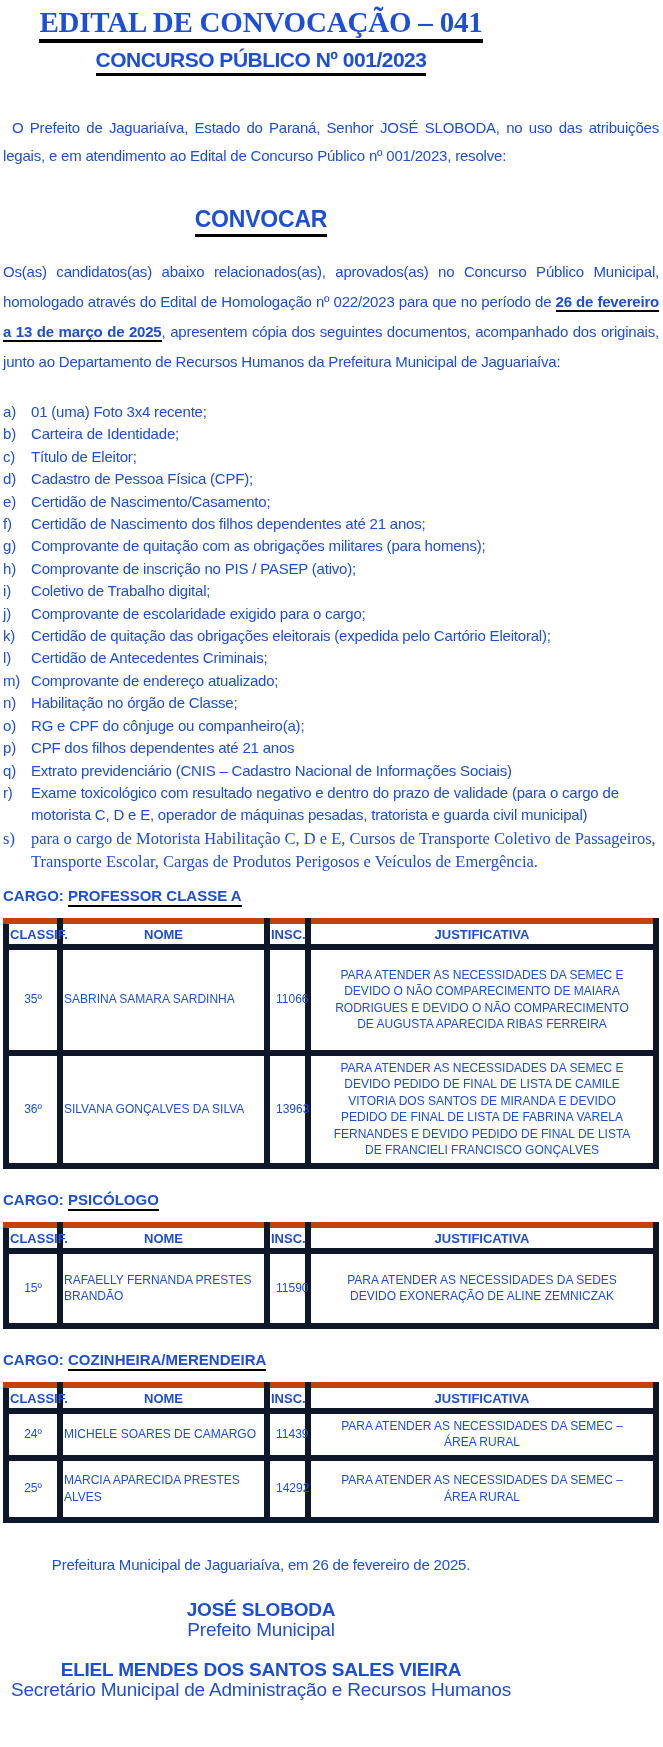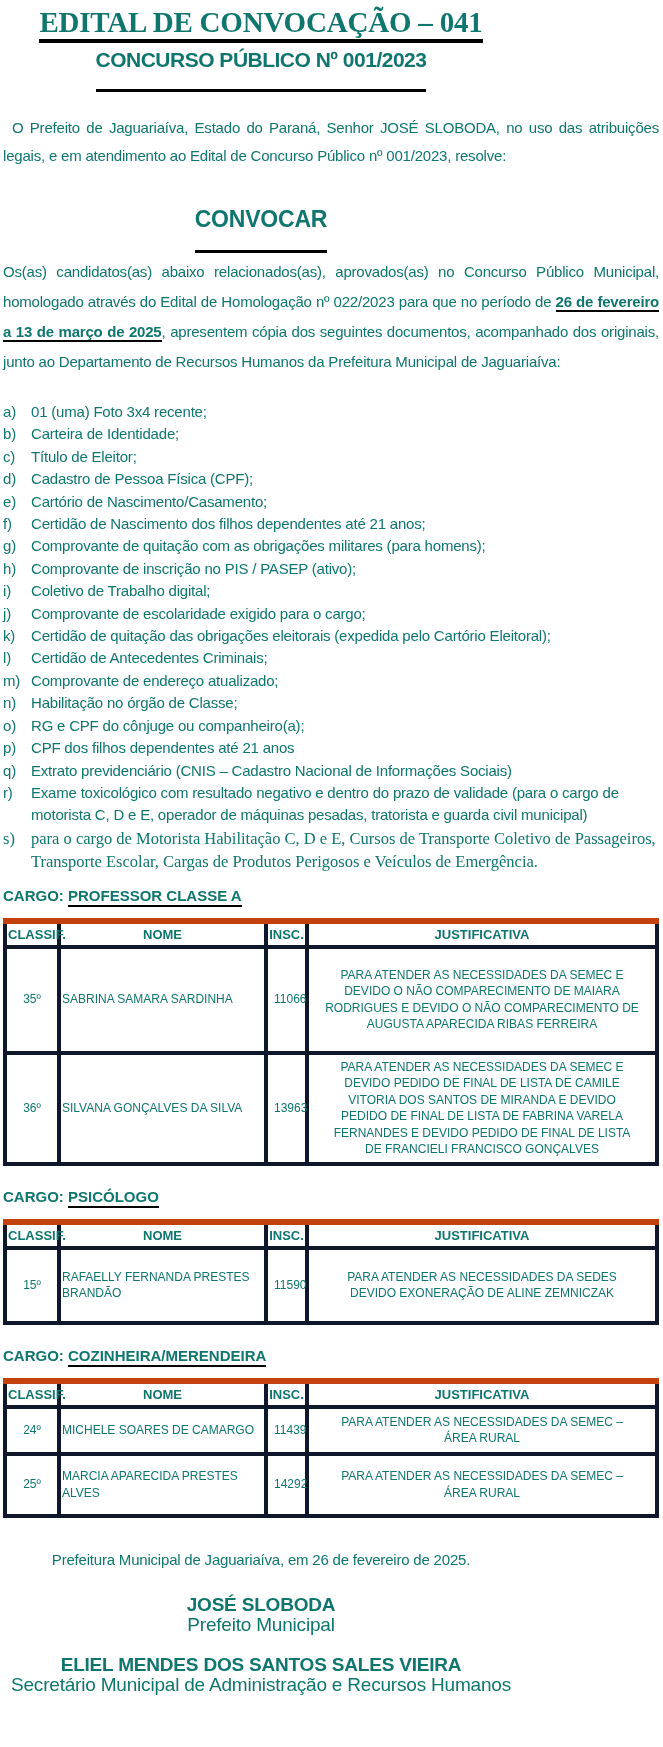--- a/index.html
+++ b/index.html
@@ -3,21 +3,21 @@
 <meta charset="utf-8">
 <style>
   html, body { margin: 0; padding: 0; background: #fff; }
   .page {
     position: relative;
     width: 663px;
     height: 1747px;
     box-sizing: border-box;
     padding: 6px 4px 0 3px;
     background: #fff;
-    color: #0f766e;
+    color: #1d4ed8;
     font-family: "Liberation Sans", sans-serif;
     letter-spacing: -0.2px;
     overflow: hidden;
   }
   
   .cblock { text-align: center; margin-right: 140px; }
 
   .doc-title {
     font-family: "Liberation Serif", serif;
     font-size: 29px;
@@ -27,21 +27,21 @@
   }
   .doc-title .u-heavy { border-bottom: 4px solid #000; padding-bottom: 1px; }
 
   .doc-subtitle {
     font-size: 21px;
     line-height: 25px;
     font-weight: bold;
     letter-spacing: -0.5px;
     margin: 9px 140px 0 0;
   }
-  .u-med { border-bottom: 3px solid #000; padding-bottom: 18px; text-align: center; }
+  .u-med { border-bottom: 3px solid #000; padding-bottom: 2px; text-align: center; }
 
   .intro-para {
     font-size: 15px;
     line-height: 28px;
     text-align: justify;
     text-indent: 9px;
     margin: 42px 0 0 0;
   }
 
   .convocar {
@@ -74,21 +74,21 @@
   .cargo-heading.gap-lg { margin-top: 22px; }
   .cargo-title-u { border-bottom: 2px solid #000; padding-bottom: 1px; }
 
   table.cargo-table {
     width: 100%;
     border-collapse: collapse;
     table-layout: fixed;
     margin-top: 13px;
     border: 2px solid #000;
   }
-  .cargo-table th, .cargo-table td { border: 4px solid #0f172a; }
+  .cargo-table th, .cargo-table td { border: 6px solid #0f172a; }
   .cargo-table thead tr { height: 26px; }
   .cargo-table th {
     font-size: 13px;
     font-weight: bold;
     text-align: center;
     vertical-align: top;
     padding-top: 3px;
     border-top: 6px solid #c2410c;
     border-bottom: 2px solid #000;
     letter-spacing: 0;
@@ -144,21 +144,21 @@
     <li class="doc-item">
         <span class="li-label">c)</span>
         <span class="li-text">Título de Eleitor;</span>
       </li>
     <li class="doc-item">
         <span class="li-label">d)</span>
         <span class="li-text">Cadastro de Pessoa Física (CPF);</span>
       </li>
     <li class="doc-item">
         <span class="li-label">e)</span>
-        <span class="li-text">Cartório de Nascimento/Casamento;</span>
+        <span class="li-text">Certidão de Nascimento/Casamento;</span>
       </li>
     <li class="doc-item">
         <span class="li-label">f)</span>
         <span class="li-text">Certidão de Nascimento dos filhos dependentes até 21 anos;</span>
       </li>
     <li class="doc-item">
         <span class="li-label">g)</span>
         <span class="li-text">Comprovante de quitação com as obrigações militares (para homens);</span>
       </li>
     <li class="doc-item">

